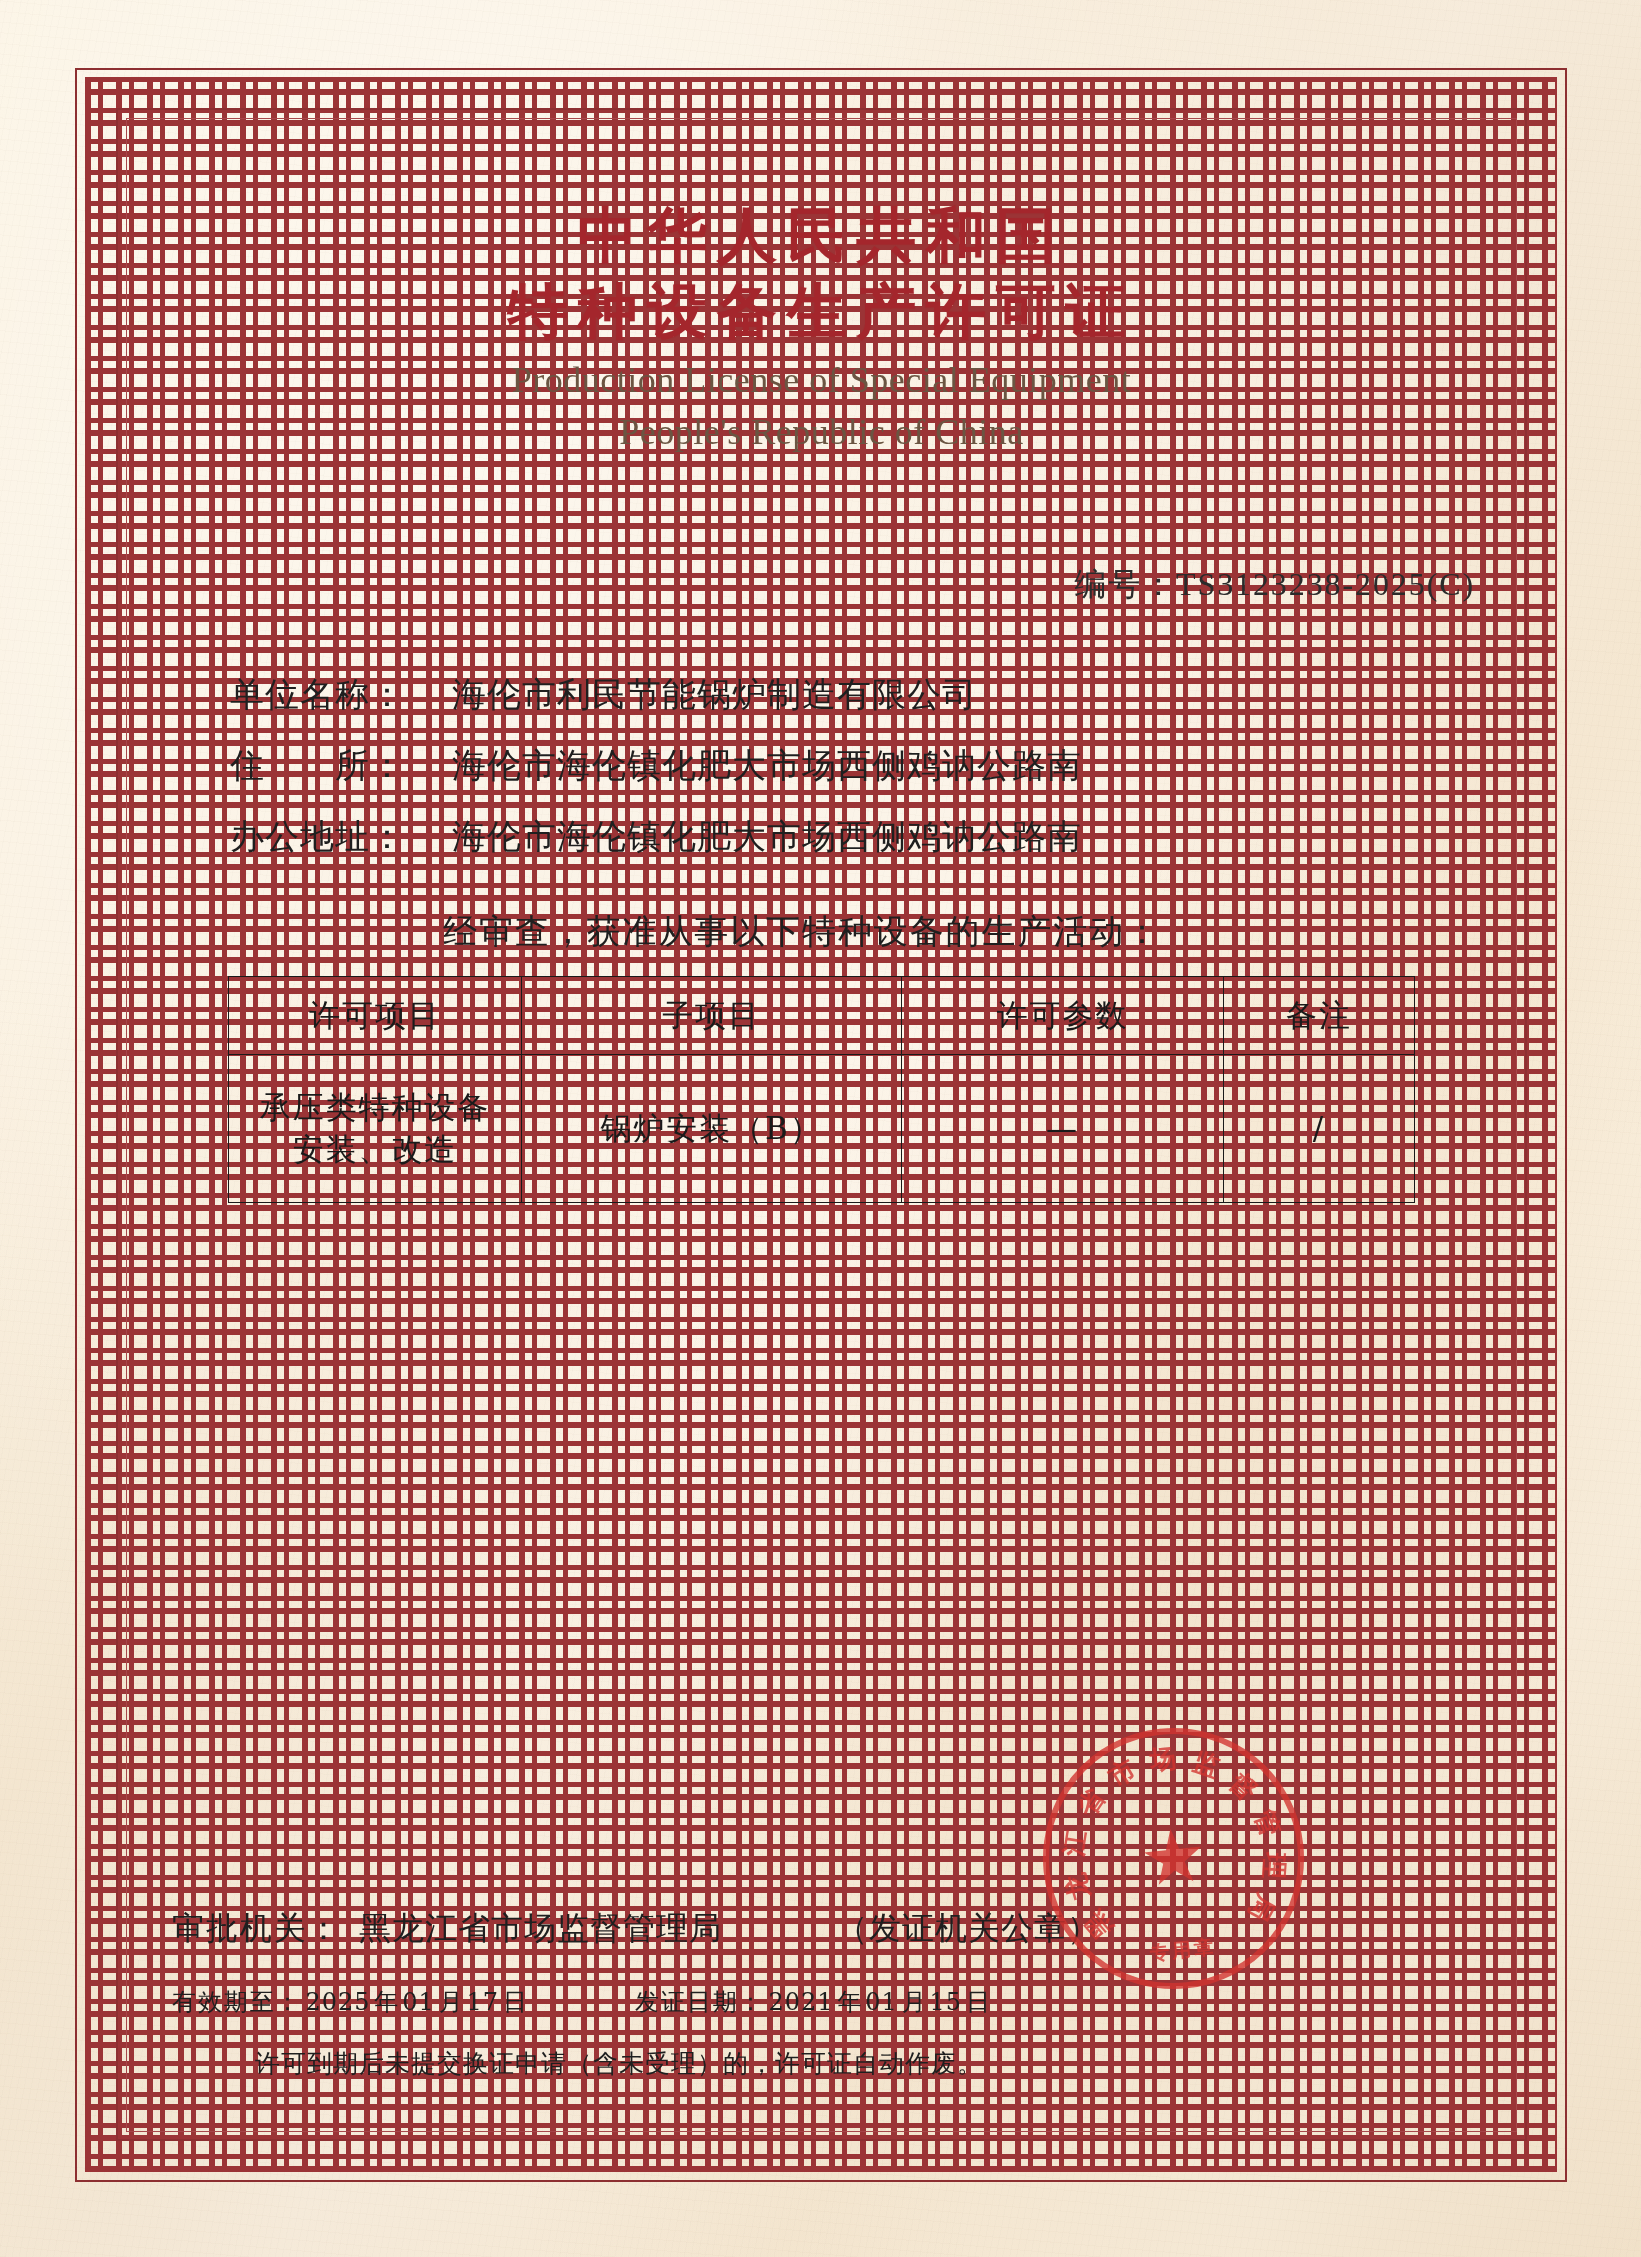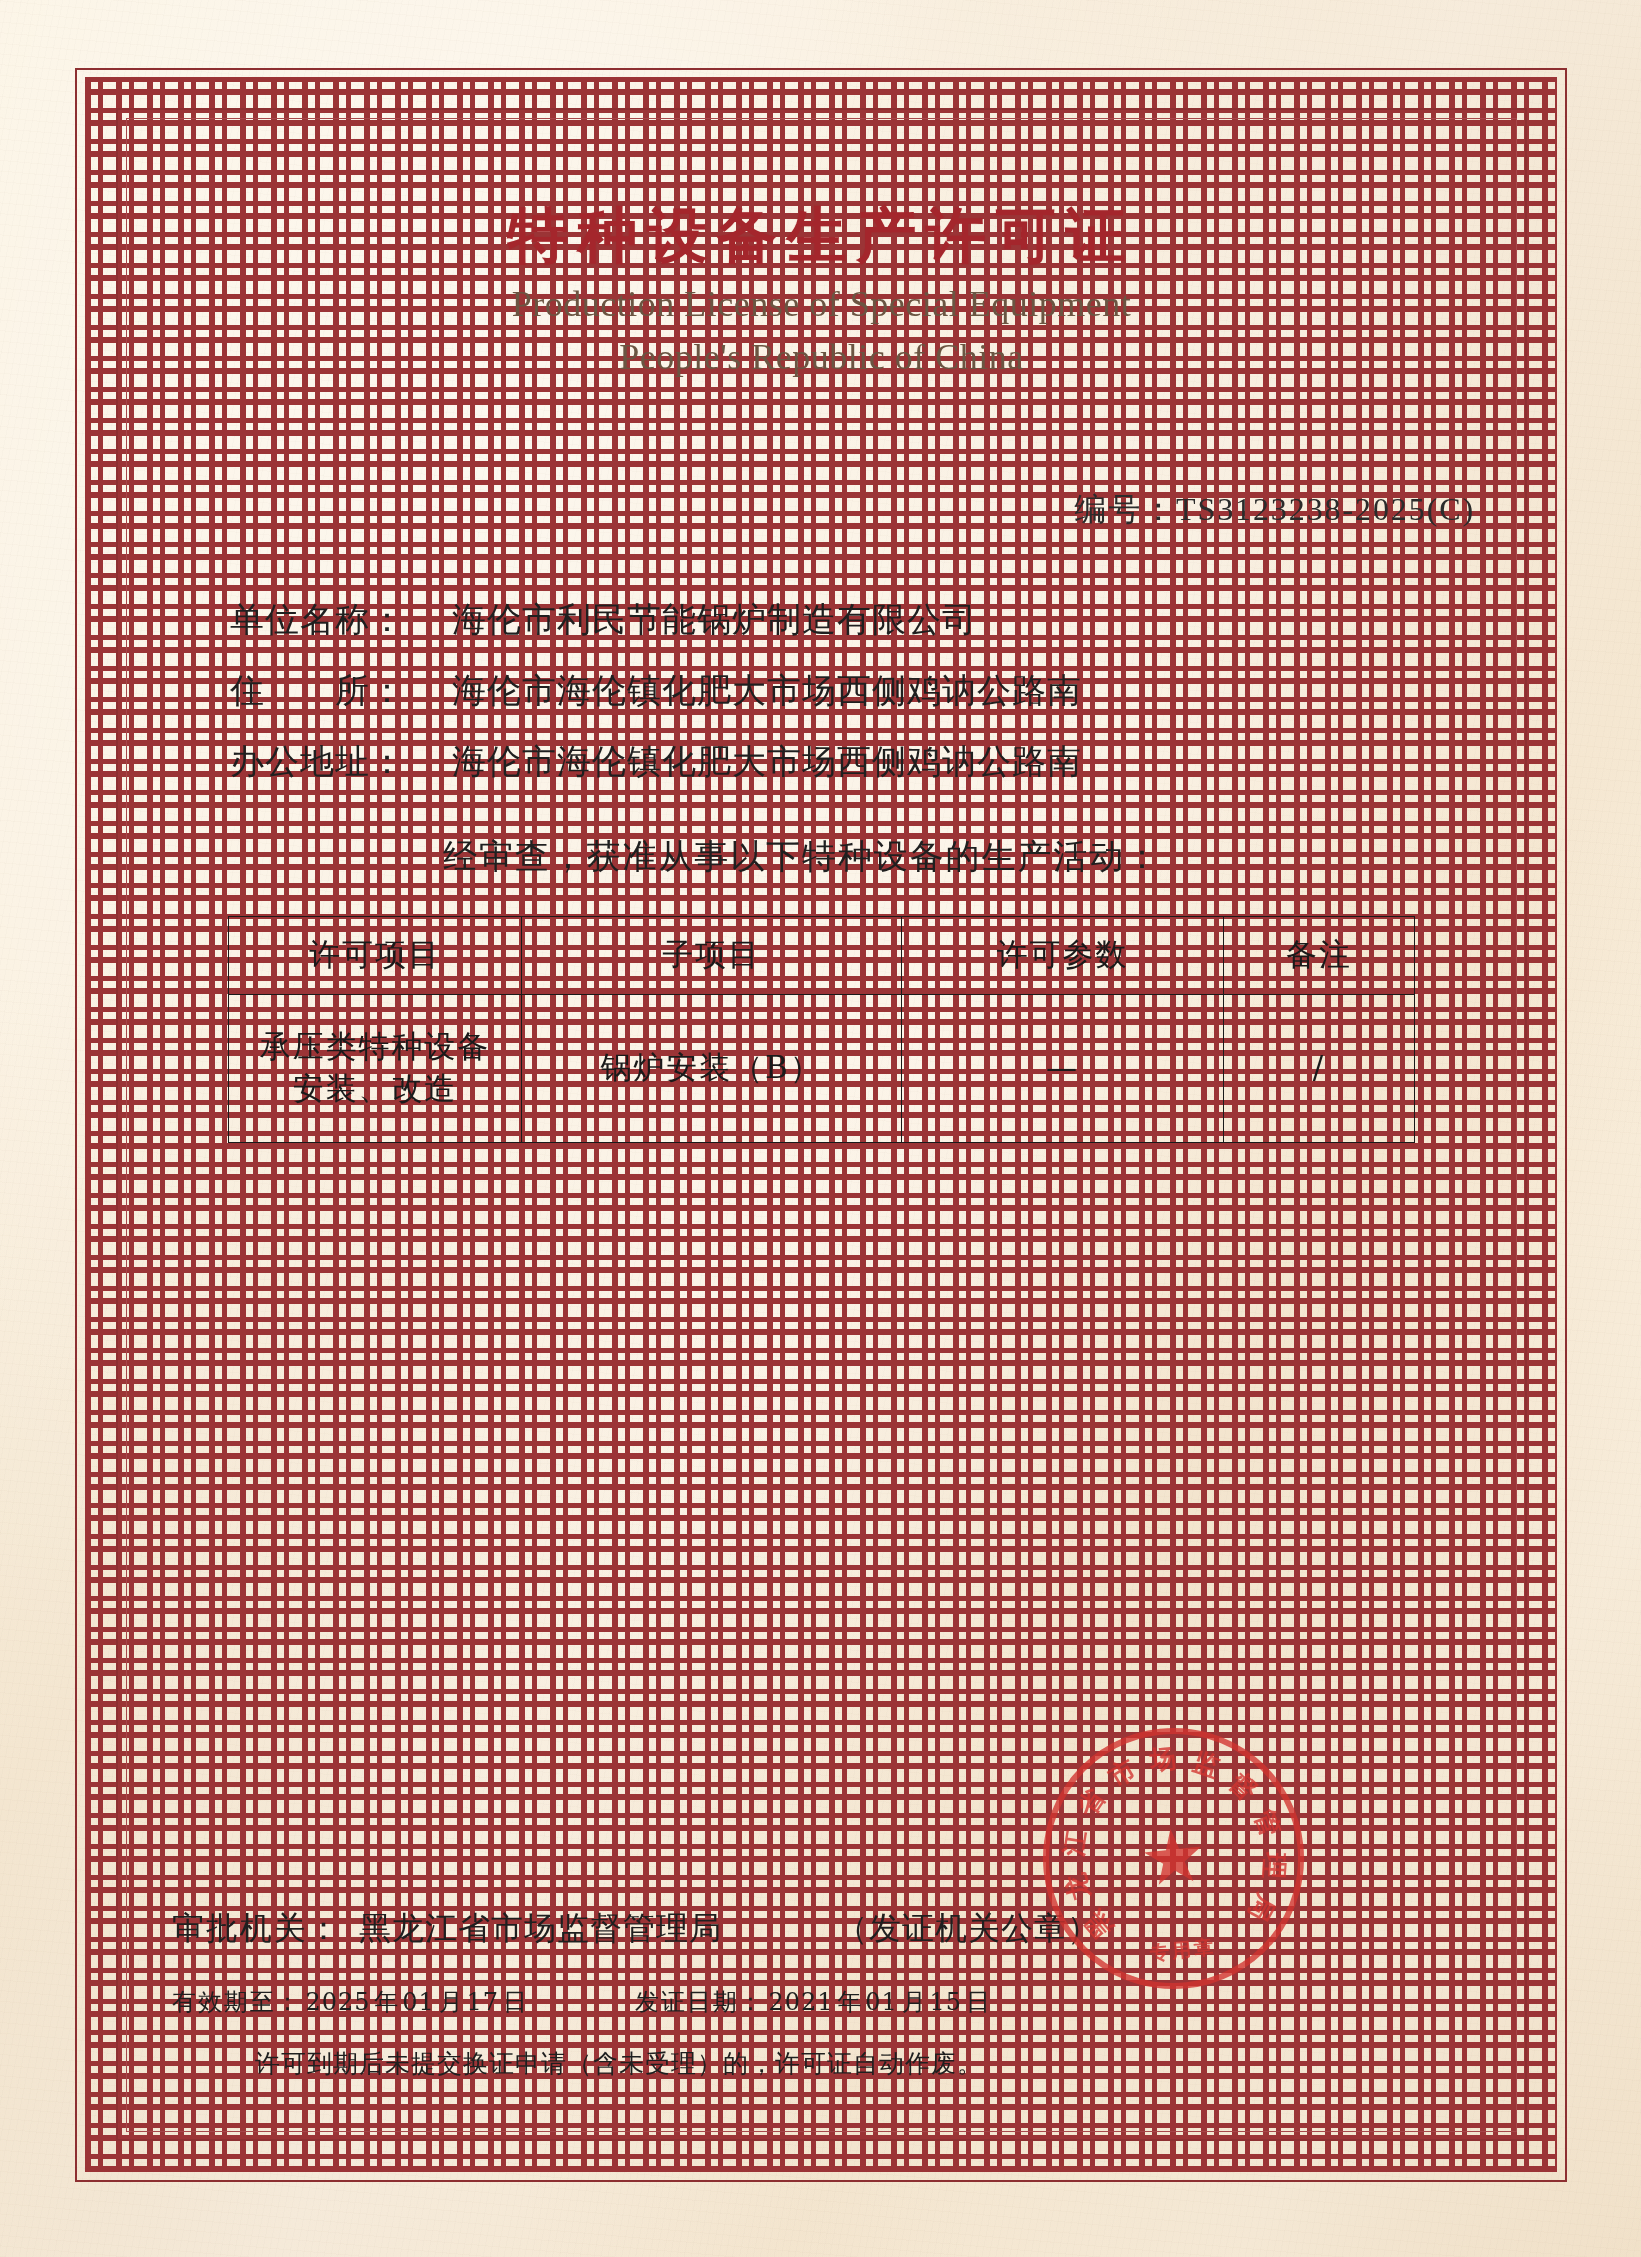--- a/index.html
+++ b/index.html
@@ -168,21 +168,21 @@
     margin-top: 56px;
     text-align: center;
     font-size: 34px;
     letter-spacing: 1.9px;
     color: #1f1f1f;
     font-family: "DejaVu Serif", "Liberation Serif", serif;
     padding-right: 39px;
   }
 
   table.scope {
-    margin: 36px auto 0 auto;
+    margin: 21px auto 0 auto;
     border-collapse: collapse;
     width: 1173px;
     table-layout: fixed;
   }
   table.scope th, table.scope td {
     border: 1.9px solid #1a1a1a;
     text-align: center;
     font-family: "DejaVu Serif", "Liberation Serif", serif;
     color: #1a1a1a;
     font-size: 31px;
@@ -319,20 +319,21 @@
   <div class="paper-shade"></div>
 
   <div class="border-outer"></div>
   <div class="border-mid"></div>
   <div class="border-inner-line"></div>
   <div class="border-inner-thin"></div>
 
   <div class="content">
 
     <div class="title-block">
+      <div class="title-cn1">中华人民共和国</div>
       <div class="title-cn2">特种设备生产许可证</div>
       <div class="title-en1">Production License of Special Equipment</div>
       <div class="title-en2">People's Republic of China</div>
     </div>
 
     <div class="cert-no-row">
       <span class="cert-no-label">编号：</span><span class="cert-no-value">TS3123238-2025(C)</span>
     </div>
 
     <div class="fields">

